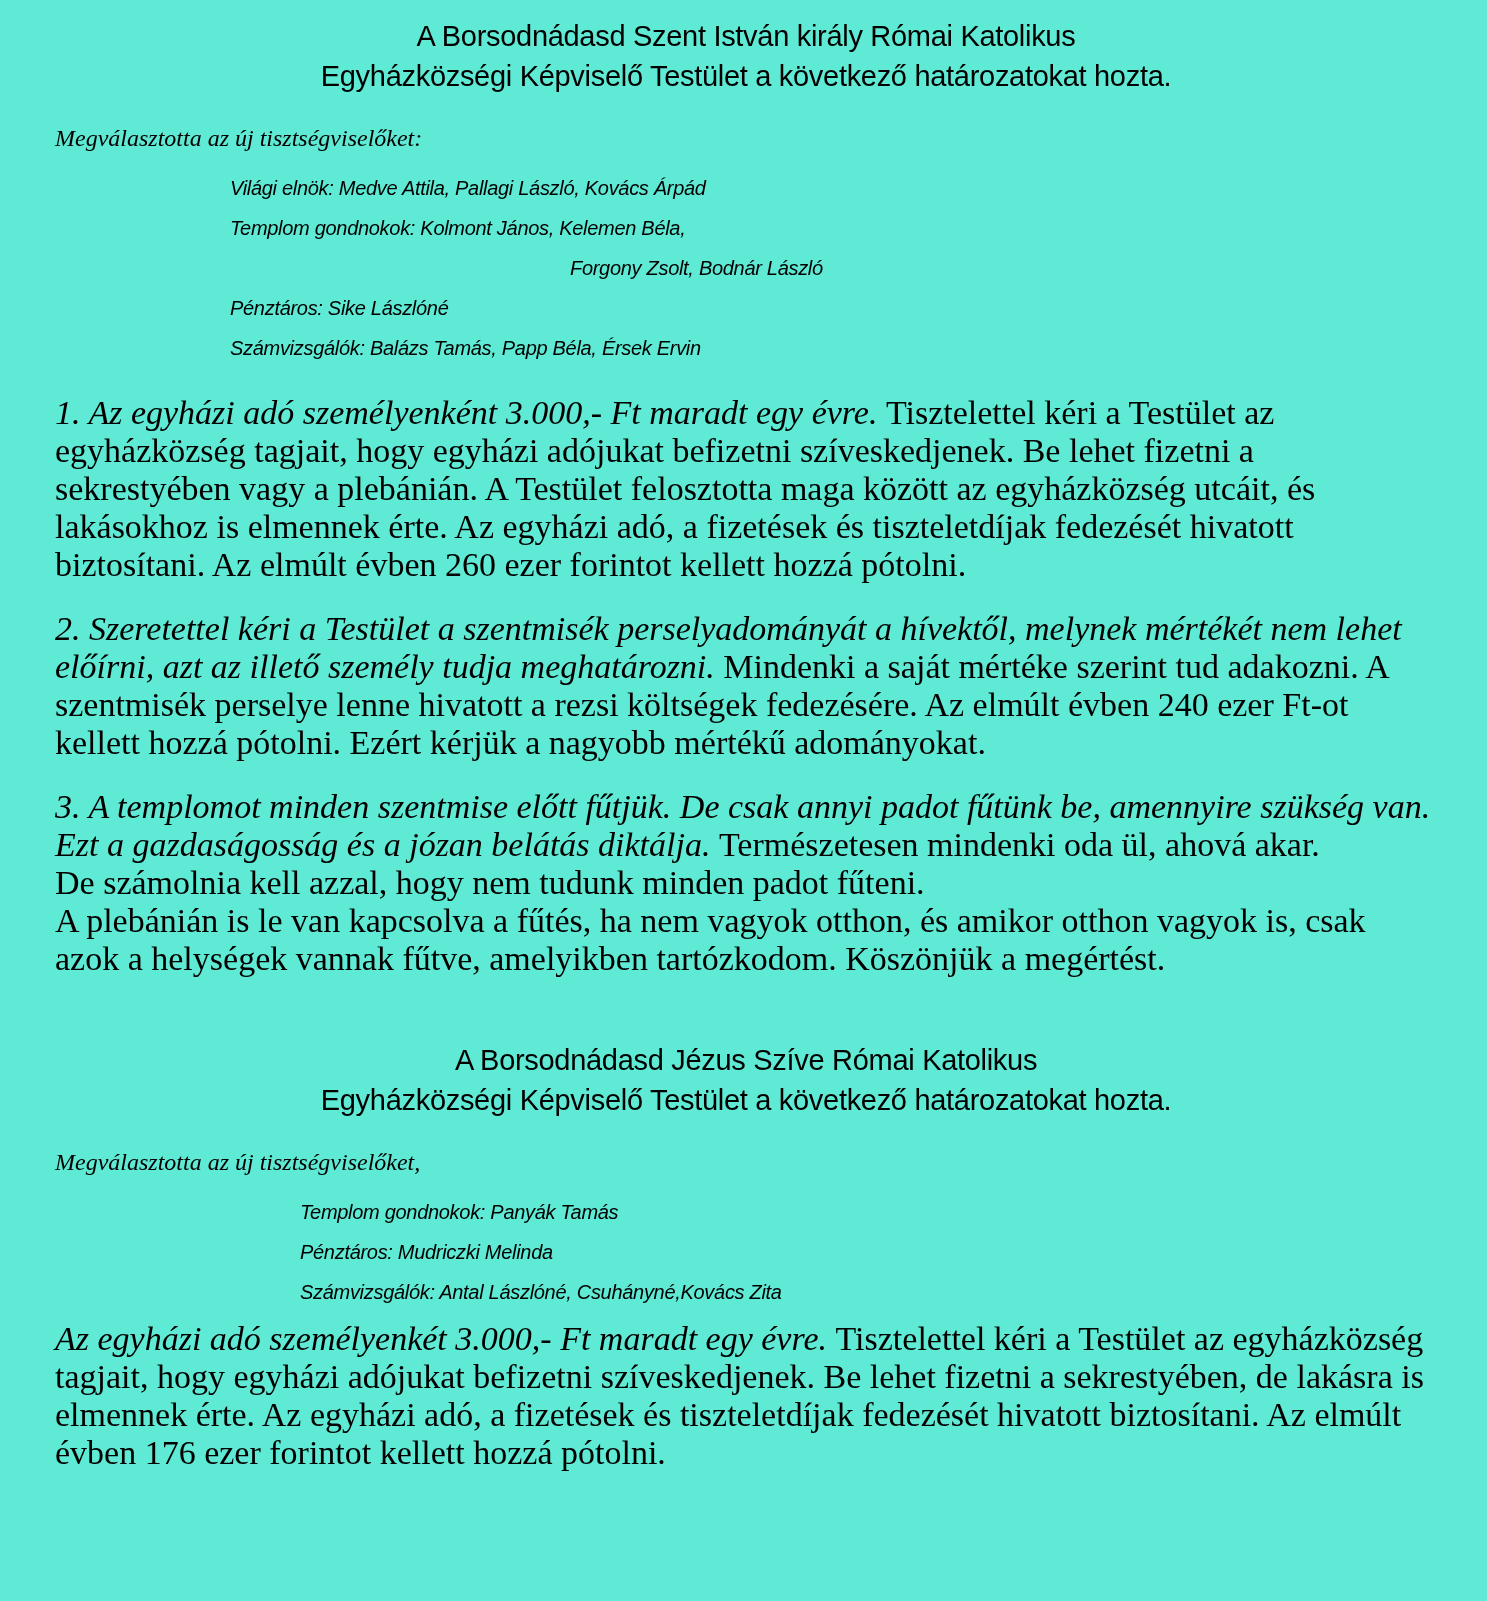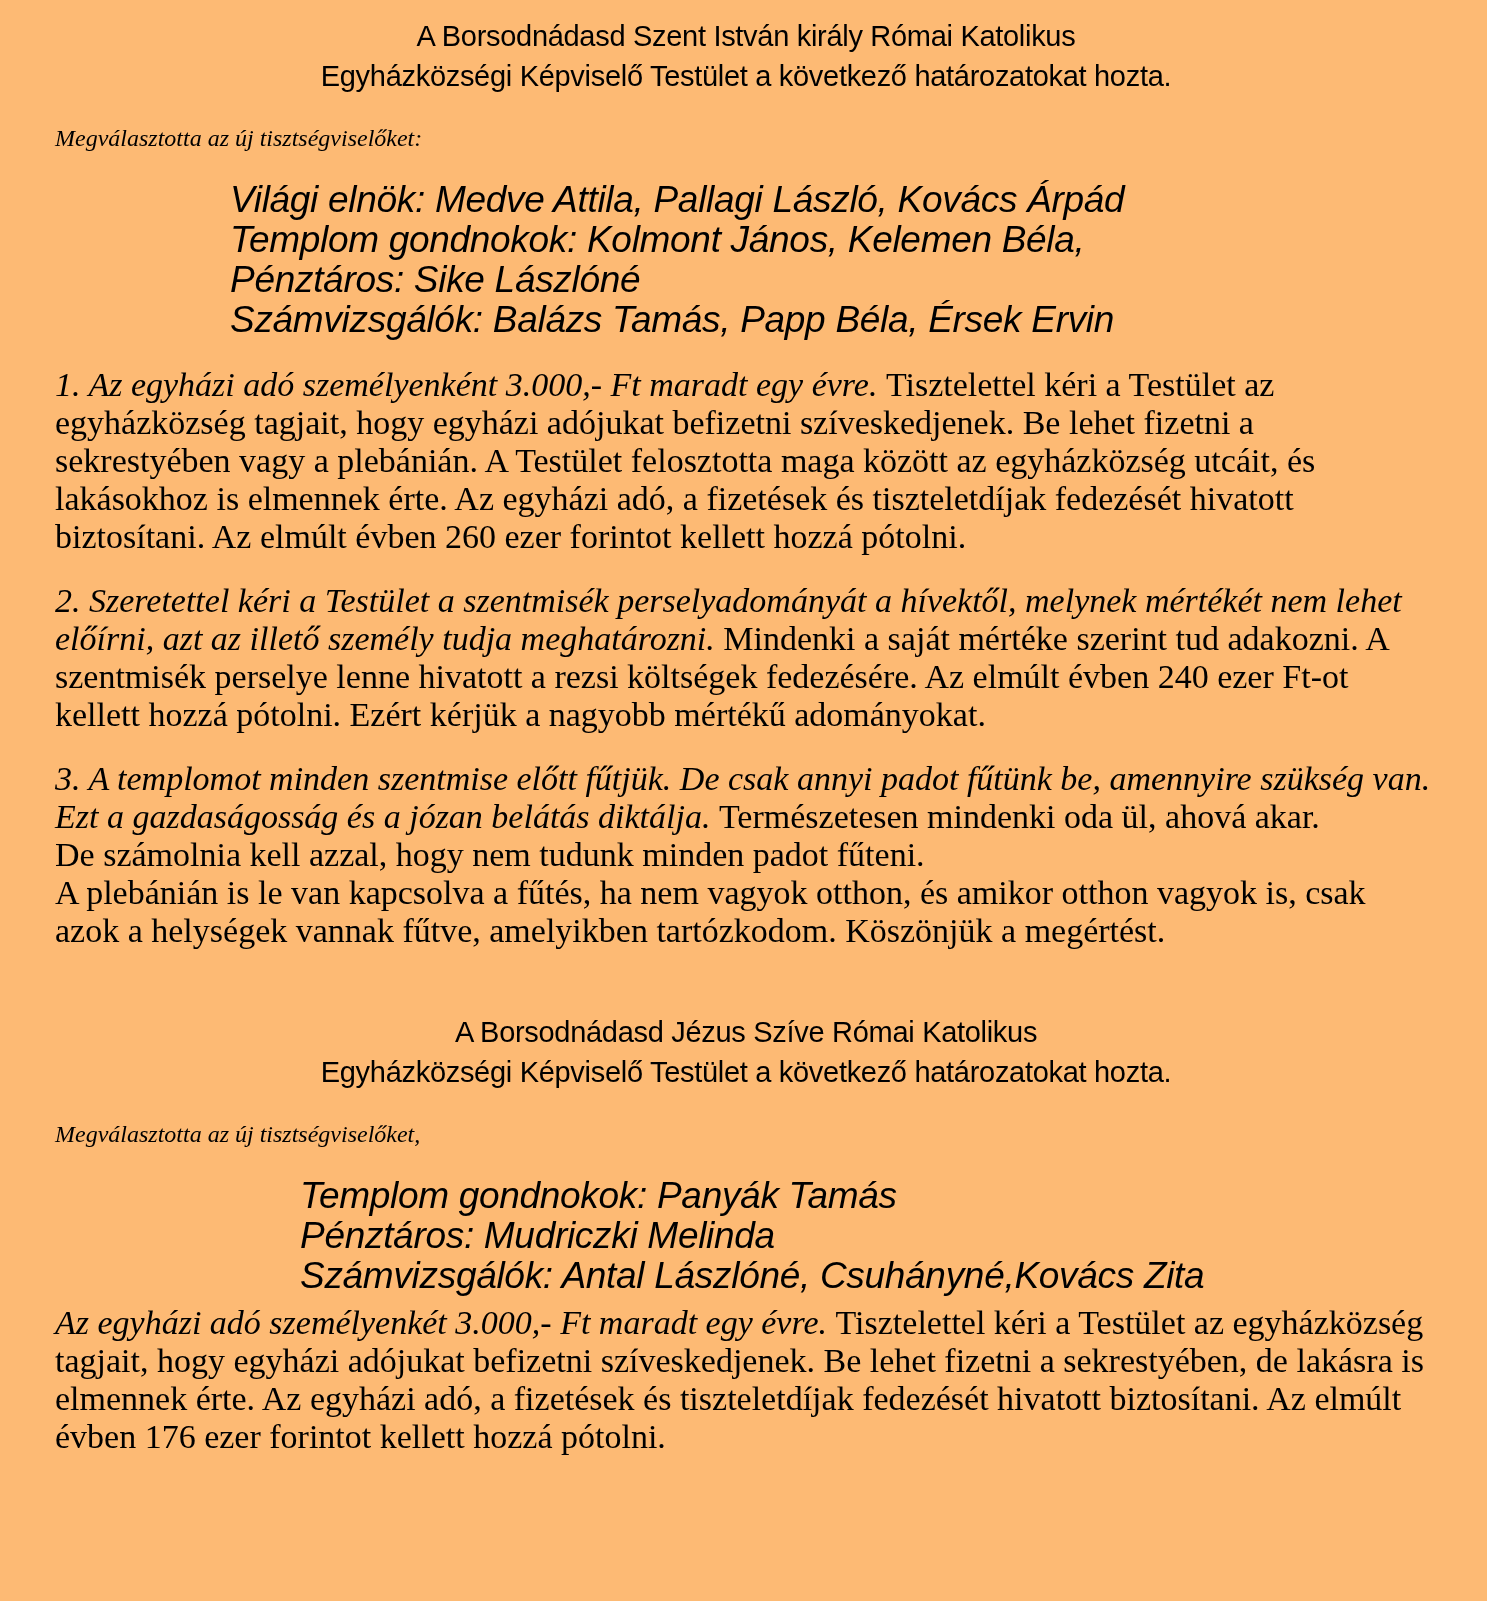--- a/index.html
+++ b/index.html
@@ -11,21 +11,21 @@
   body {
     width: 1487px;
     height: 1601px;
     overflow: hidden;
   }
   .page {
     box-sizing: border-box;
     width: 1487px;
     min-height: 1601px;
     padding: 16px 50px 0 55px;
-    background: #fdba74;
+    background: #5eead4;
   }
   
   .doc-title {
     margin: 0;
     text-align: center;
     font-family: "Liberation Sans", sans-serif;
     font-weight: 400;
     font-size: 29px;
     line-height: 40px;
     letter-spacing: -0.3px;
@@ -34,24 +34,24 @@
   
   .intro {
     margin: 24px 0 0 0;
     font-family: "Liberation Serif", serif;
     font-style: italic;
     font-size: 24px;
     line-height: 36px;
   }
   
   .officers {
-    margin: 24px 0 0 0;
+    margin: 12px 0 0 0;
     font-family: "Liberation Sans", sans-serif;
     font-style: italic;
-    font-size: 37px;
+    font-size: 20px;
     line-height: 40px;
     letter-spacing: -0.3px;
   }
   .officers-s1 { margin-left: 175px; }
   .officers-s2 { margin-left: 245px; }
   .officer.indent2 { margin-left: 340px; }
   
   .body-para {
     margin: 26px 0 0 0;
     font-family: Liberation Serif, serif;
@@ -70,20 +70,21 @@
   <h1 class="doc-title">
     <span class="tline">A Borsodnádasd Szent István király Római Katolikus</span>
     <span class="tline">Egyházközségi Képviselő Testület a következő határozatokat hozta.</span>
   </h1>
 
   <p class="intro">Megválasztotta az új tisztségviselőket:</p>
 
   <div class="officers officers-s1">
     <div class="officer">Világi elnök: Medve Attila, Pallagi László, Kovács Árpád</div>
     <div class="officer">Templom gondnokok: Kolmont János, Kelemen Béla,</div>
+    <div class="officer indent2">Forgony Zsolt, Bodnár László</div>
     <div class="officer">Pénztáros: Sike Lászlóné</div>
     <div class="officer">Számvizsgálók: Balázs Tamás, Papp Béla, Érsek Ervin</div>
   </div>
 
   <p class="body-para"><span class="ital">1. Az egyházi adó személyenként 3.000,- Ft maradt egy évre. </span><span>Tisztelettel kéri a Testület az egyházközség tagjait, hogy egyházi adójukat befizetni szíveskedjenek. Be lehet fizetni a sekrestyében vagy a plebánián. A Testület felosztotta maga között az egyházközség utcáit, és lakásokhoz is elmennek érte. Az egyházi adó, a fizetések és tiszteletdíjak fedezését hivatott biztosítani. Az elmúlt évben 260 ezer forintot kellett hozzá pótolni.</span></p>
 
   <p class="body-para"><span class="ital">2. Szeretettel kéri a Testület a szentmisék perselyadományát a hívektől, melynek mértékét nem lehet előírni, azt az illető személy tudja meghatározni. </span><span>Mindenki a saját mértéke szerint tud adakozni. A szentmisék perselye lenne hivatott a rezsi költségek fedezésére. Az elmúlt évben 240 ezer Ft-ot kellett hozzá pótolni. Ezért kérjük a nagyobb mértékű adományokat.</span></p>
 
   <p class="body-para"><span class="ital">3. A templomot minden szentmise előtt fűtjük. De csak annyi padot fűtünk be, amennyire szükség van. Ezt a gazdaságosság és a józan belátás diktálja. </span><span>Természetesen mindenki oda ül, ahová akar.</span><br>
     <span>De számolnia kell azzal, hogy nem tudunk minden padot fűteni.</span><br>

